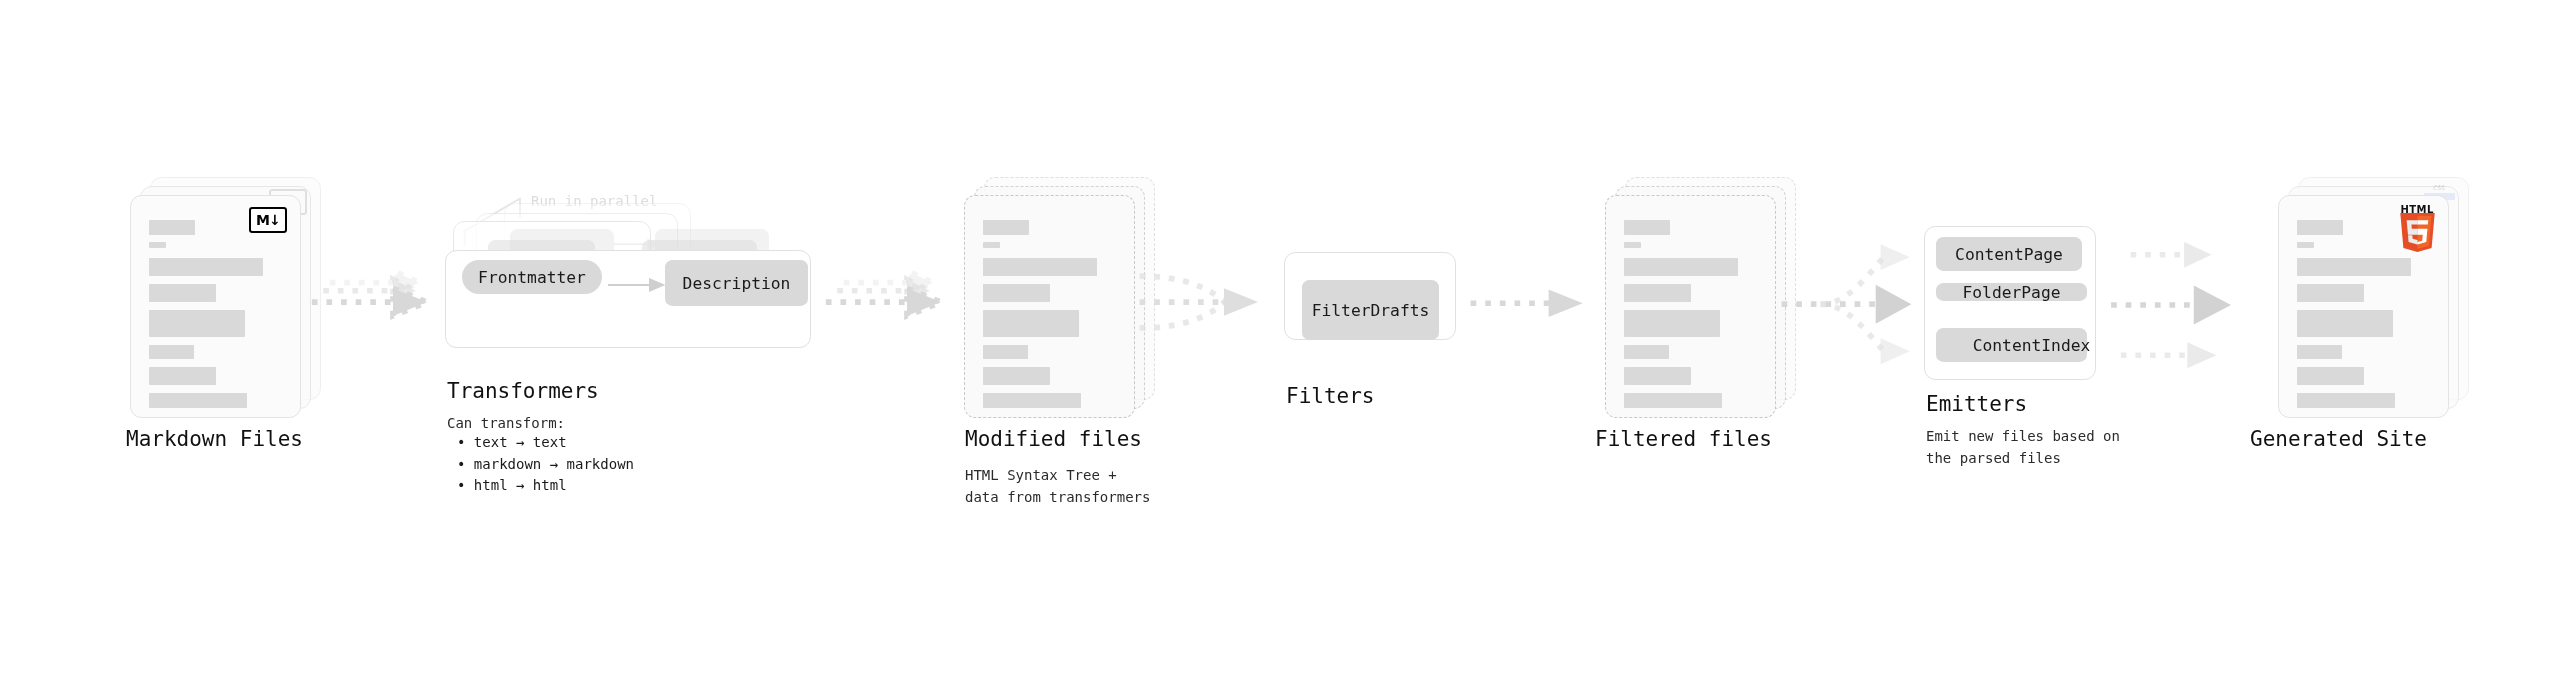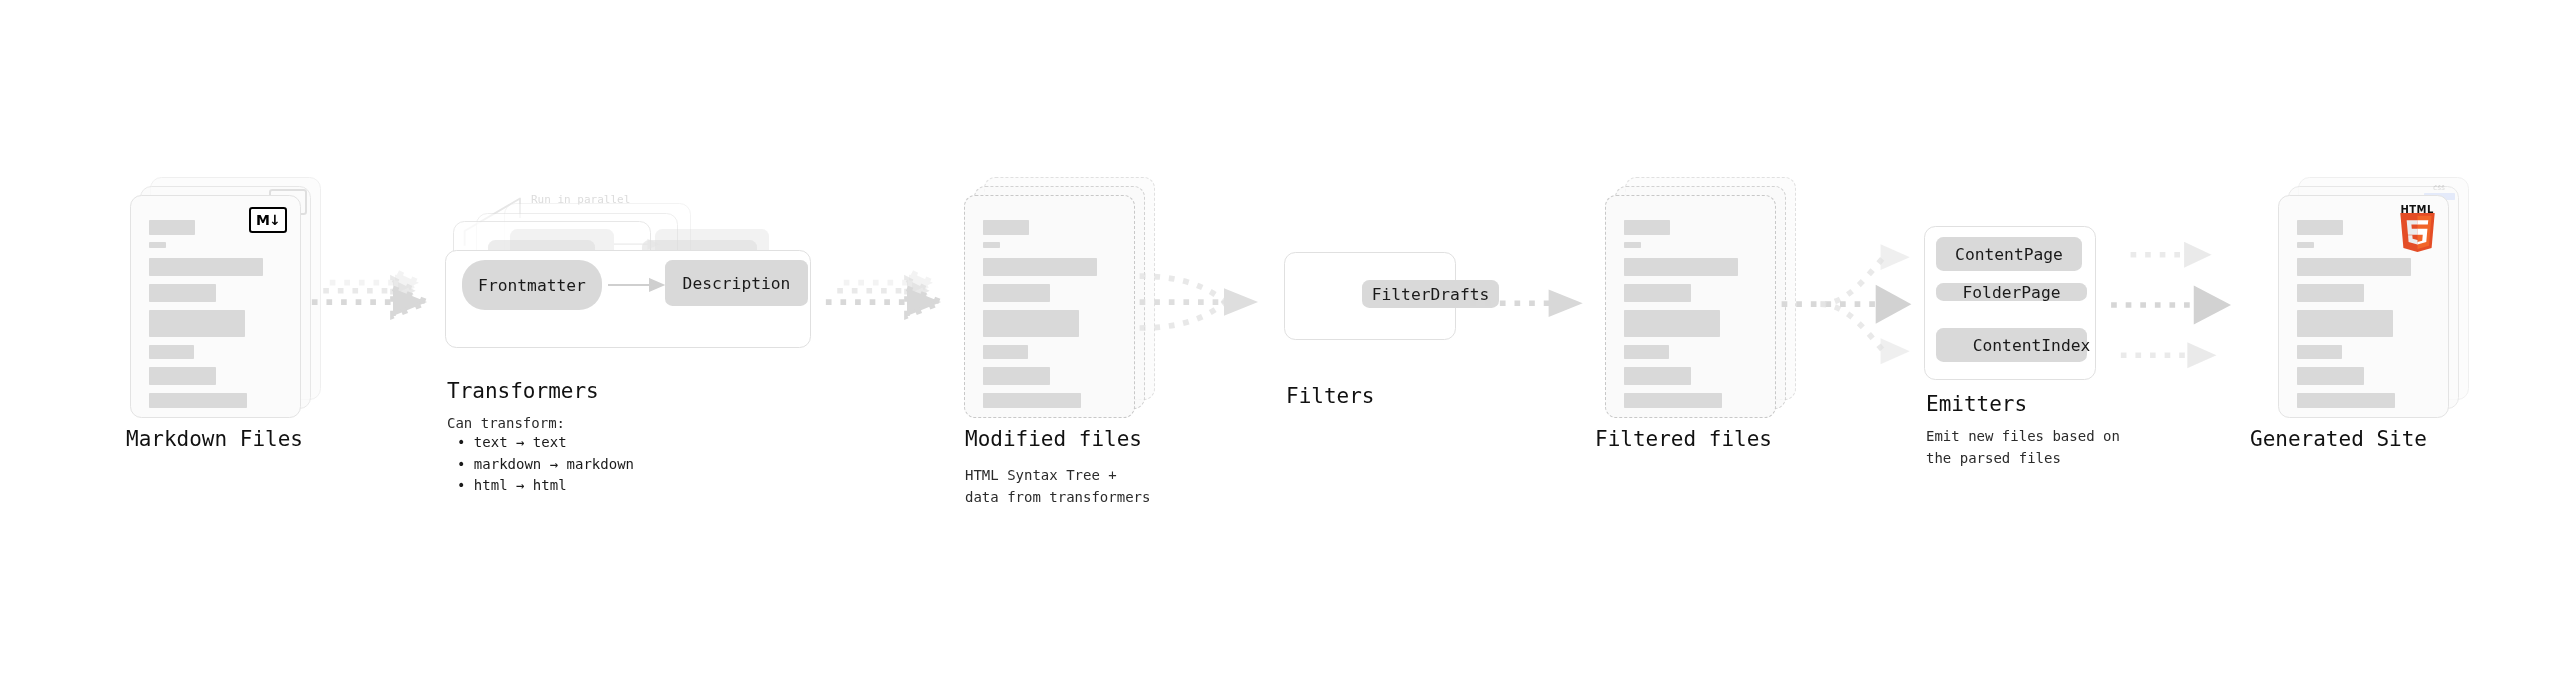--- a/index.html
+++ b/index.html
@@ -93,21 +93,21 @@
     font-size:21px;color:#111;white-space:nowrap;
   }
   .sub{
     position:absolute;
     font-family:"DejaVu Sans Mono","Liberation Mono",monospace;
     font-size:14px;line-height:1.55;color:#2b2b2b;white-space:pre;
   }
   .ghost{
     position:absolute;
     font-family:"DejaVu Sans Mono","Liberation Mono",monospace;
-    font-size:11px;color:#dcdcdc;white-space:nowrap;
+    font-size:14px;color:#dcdcdc;white-space:nowrap;
   }
   .bullets{position:absolute;font-size:14px;line-height:1.55;}
   .bullets div{white-space:pre;}
 
   svg{overflow:visible;}
 </style>
 </head>
 <body>
 
 <div class="stage">
@@ -174,21 +174,21 @@
         </g>
       <g opacity=".8">
           <line x1="0" y1="24" x2="44" y2="24"></line>
           <polygon points="42,19 54,24 42,29"></polygon>
         </g>
     </g>
   </svg>
 
   <div class="groupbox" style="left:445px;top:250px;width:366px;height:98px;"></div>
 
-  <div class="chip" style="left:462px;top:260px;width:140px;height:50px;border-radius:23px;">Frontmatter</div>
+  <div class="chip" style="left:462px;top:260px;width:140px;height:34px;border-radius:23px;">Frontmatter</div>
 
   <svg class="abs" style="left:608px;top:276px;" width="63" height="19.5" viewBox="0 0 78 24">
     <g stroke="#cfcfcf" stroke-width="2.4" fill="#cfcfcf">
       <line x1="0" y1="11" x2="54" y2="11"></line>
         <polygon points="52,4 68,11 52,18"></polygon>
     </g>
   </svg>
 
   <div class="chip" style="left:665px;top:260px;width:143px;height:46px;">Description</div>
 
@@ -240,21 +240,21 @@
   <svg class="abs" style="left:1138px;top:268px;" width="146" height="73" viewBox="0 0 180 90">
     <g stroke="#dedede" stroke-width="7" stroke-dasharray="7 11" fill="#dedede">
       <path d="M2,10 C60,10 88,26 108,42" fill="none" opacity=".7"></path>
       <path d="M2,74 C60,74 88,58 108,42" fill="none" opacity=".7"></path>
       <line x1="2" y1="42" x2="112" y2="42" opacity="1"></line>
       <polygon points="106,25 148,42 106,59" opacity="1" stroke="none"></polygon>
     </g>
   </svg>
 
   <div class="groupbox" style="left:1284px;top:252px;width:172px;height:88px;"></div>
-  <div class="chip" style="left:1362px;top:280px;width:137px;height:28px;top:280px;">FilterDrafts</div>
+  <div class="chip" style="left:1302px;top:280px;width:137px;height:60px;top:280px;">FilterDrafts</div>
   <div class="title" style="left:1286px;top:384px;">Filters</div>
 
   <svg class="abs" style="left:1469px;top:287px;" width="130" height="32.5" viewBox="0 0 160 40">
     <g stroke="#d8d8d8" stroke-width="7" stroke-dasharray="7 11" fill="#d8d8d8">
       <line x1="2" y1="20" x2="104" y2="20"></line>
       <polygon points="98,3 140,20 98,37" stroke="none"></polygon>
     </g>
   </svg>
 
   <div class="stackwrap" style="left:1605px;top:195px;">

